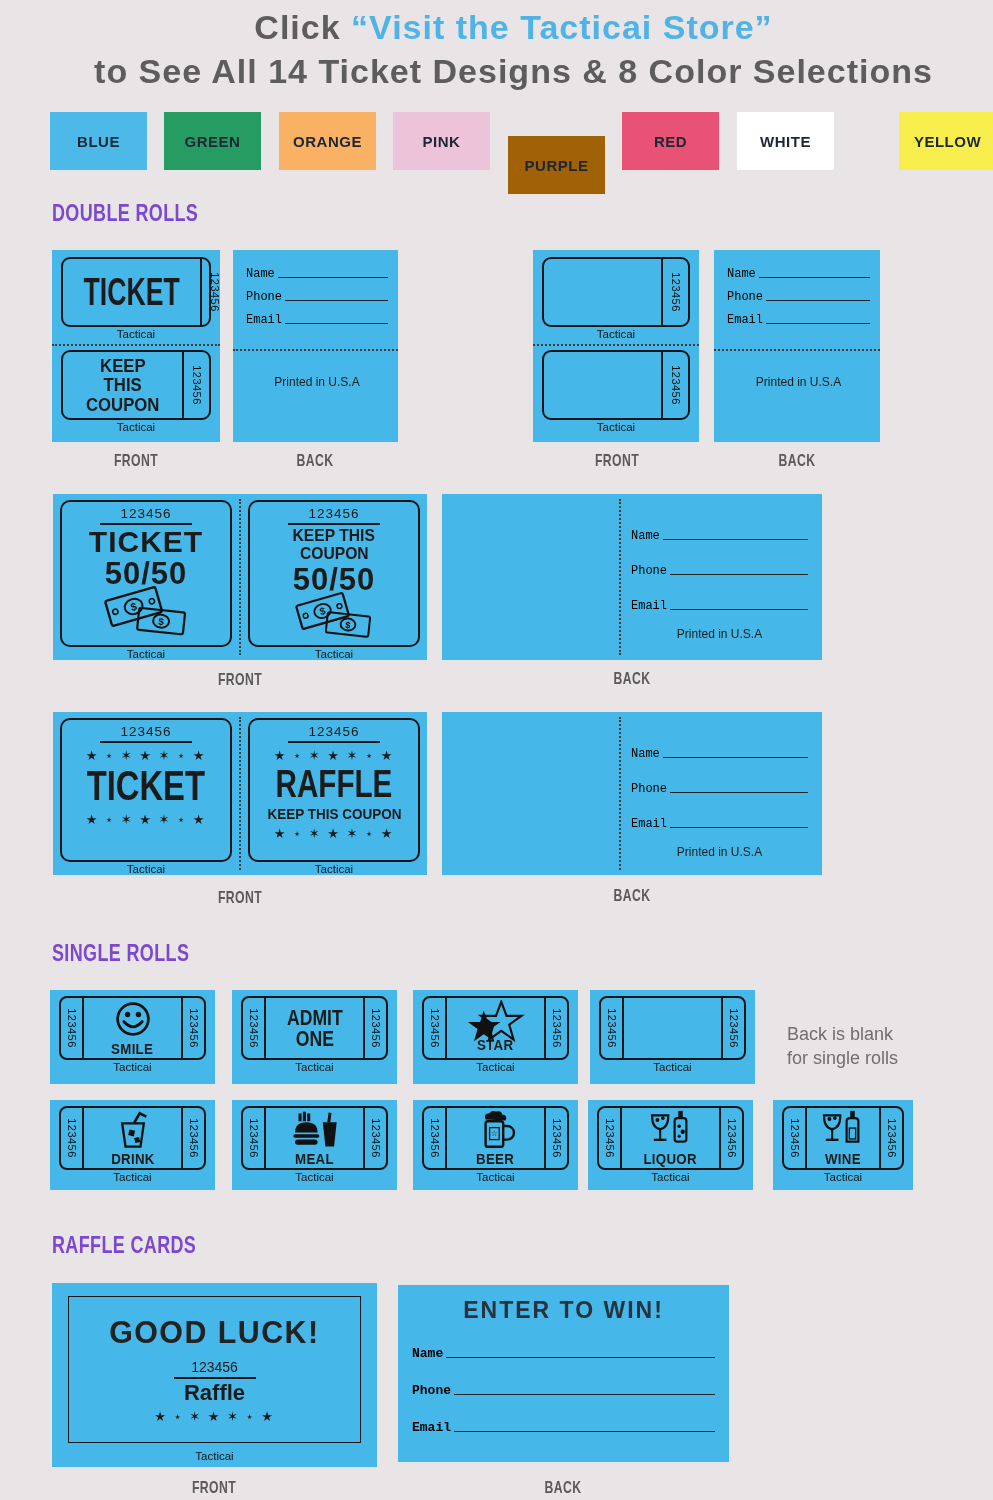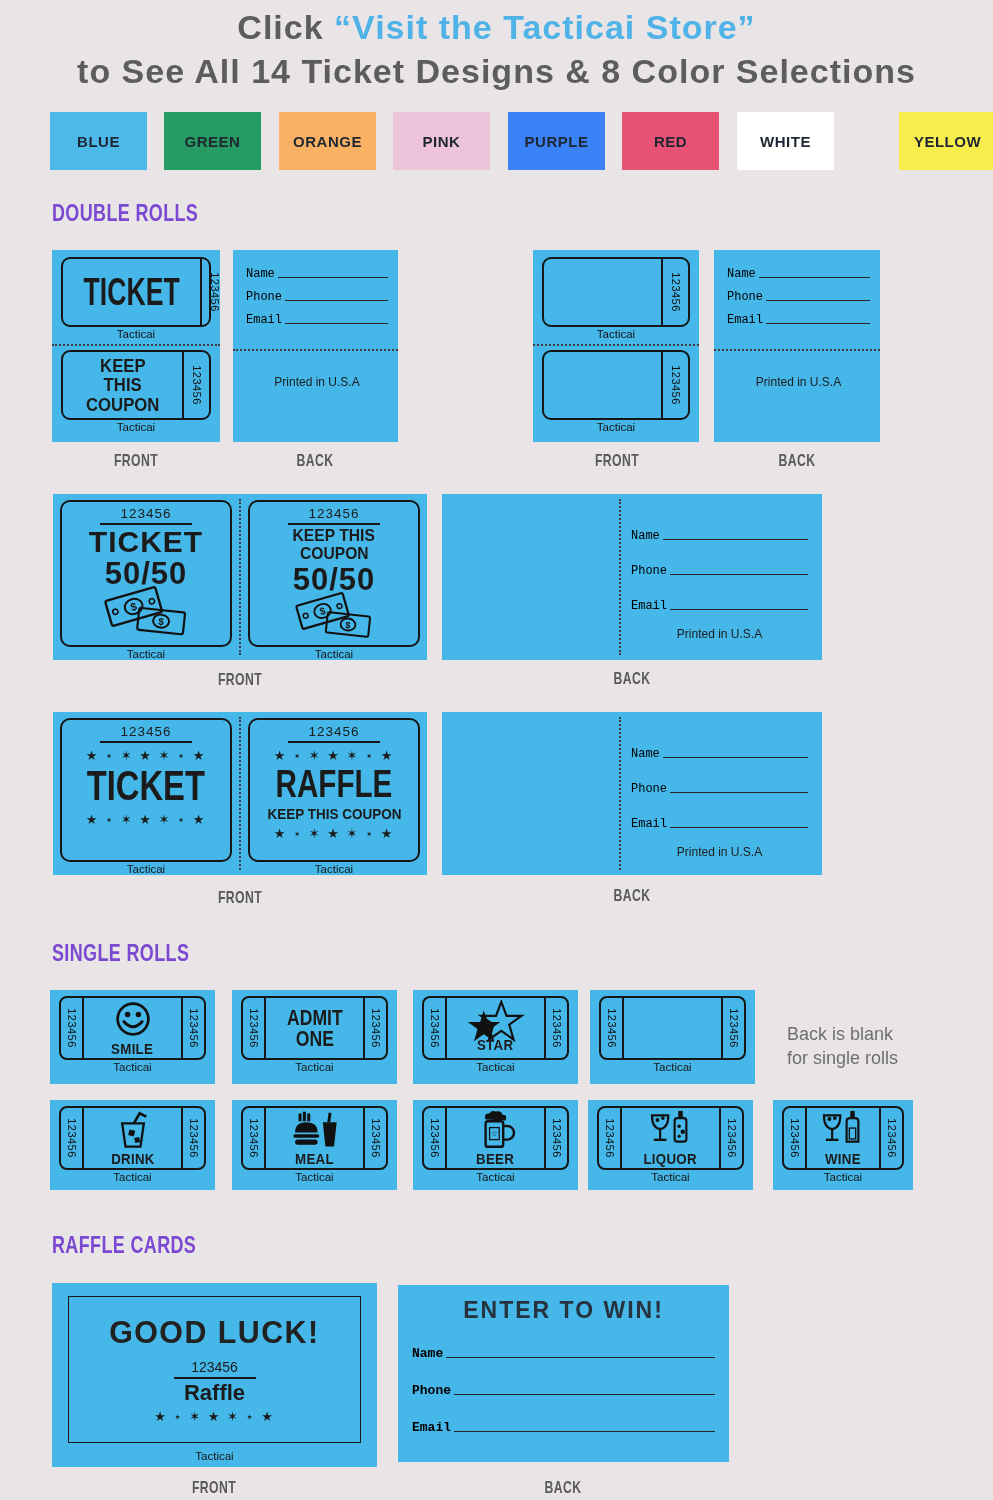--- a/index.html
+++ b/index.html
@@ -1,20 +1,20 @@
 <!DOCTYPE html>
 <html><head>
 <meta charset="utf-8">
 <style>
   * { box-sizing: border-box; margin: 0; padding: 0; }
   html,body { background:#d9d5d7; }
   .page {
     position: relative; width: 993px; height: 1500px; margin: 0 auto;
     background: #e9e5e6; overflow: hidden;
-    font-family: "Liberation Sans", sans-serif; color:#1b1b1b;
+    font-family: "Liberation Sans", sans-serif; color:#1b1b1b;padding-left:17px;
   }
   
   .hline { position:absolute; width:100%; text-align:center; font-weight:700; color:#5d5d5d; white-space:nowrap; }
   .h1 { top:8px;  font-size:34px; letter-spacing:1px; }
   .h2 { top:52px; font-size:34px; letter-spacing:1px; }
   .h1 .link { color:#4fb3e8; cursor:pointer; }
   
   .sw { position:absolute; top:112px; height:58px; width:97px; display:flex; align-items:center; justify-content:center;
         font-size:15px; font-weight:700; color:#1e2633; letter-spacing:.5px; }
   
@@ -100,21 +100,21 @@
     </div>
   <div class="sw" style="left: 164px; background: rgb(39, 156, 98);">
       <span>GREEN</span>
     </div>
   <div class="sw" style="left: 279px; background: rgb(249, 178, 99);">
       <span>ORANGE</span>
     </div>
   <div class="sw" style="left: 393px; background: rgb(237, 195, 217);">
       <span>PINK</span>
     </div>
-  <div class="sw" style="left: 508px; background: #3b82f6;">
+  <div class="sw" style="left: 508px; background: #a16207; margin-top: 24px;">
       <span>PURPLE</span>
     </div>
   <div class="sw" style="left: 622px; background: rgb(232, 82, 116);">
       <span>RED</span>
     </div>
   <div class="sw" style="left: 737px; background: rgb(255, 255, 255);">
       <span>WHITE</span>
     </div>
   <div class="sw" style="left: 851px; background: rgb(247, 238, 78); margin-left: 48px;">
       <span>YELLOW</span>

